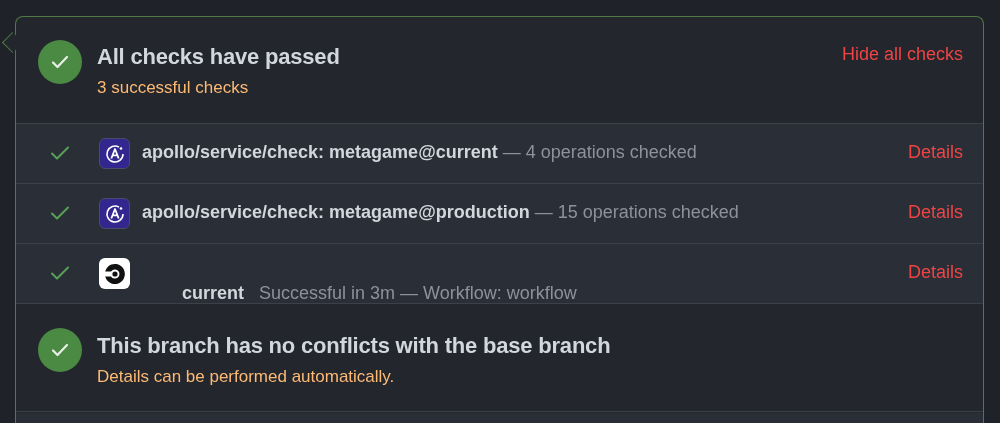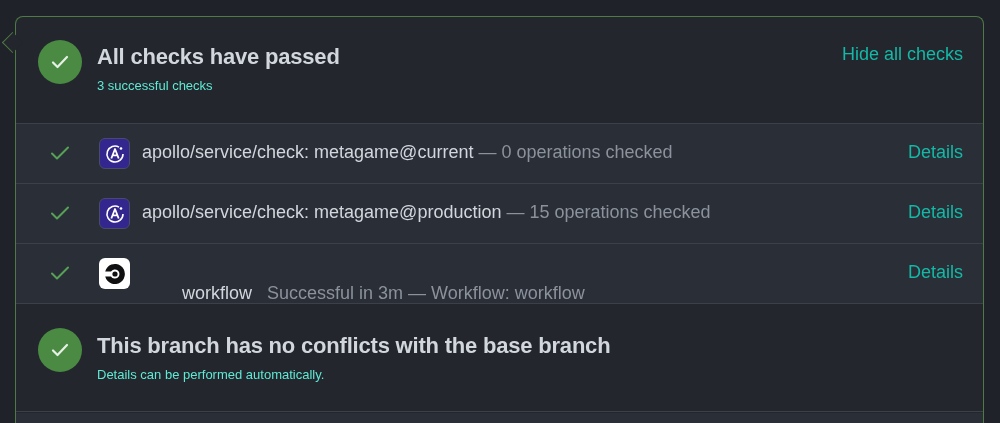--- a/index.html
+++ b/index.html
@@ -53,26 +53,26 @@
     .title {
       position: absolute;
       color: #d2d6dd;
       font-size: 22px;
       font-weight: bold;
       letter-spacing: -0.2px;
       white-space: nowrap;
     }
     .subtitle {
       position: absolute;
-      color: #5eead4;
-      font-size: 13px;
+      color: #fdba74;
+      font-size: 17px;
       white-space: nowrap;
     }
     .link {
-      color: #14b8a6;
+      color: #ef4444;
       font-size: 18px;
       text-decoration: none;
       cursor: pointer;
       white-space: nowrap;
     }
     .checks-list {
       position: absolute;
       left: 0;
       right: 0;
       top: 106px;
@@ -113,21 +113,21 @@
     }
     .check-text {
       position: absolute;
       left: 126px;
       top: 18px;
       font-size: 18px;
       white-space: nowrap;
     }
     .check-name {
       color: #d2d6dd;
-      font-weight: normal;
+      font-weight: bold;
     }
     .check-desc {
       color: #8b929c;
     }
     .check-row .details {
       position: absolute;
       right: 20px;
       top: 18px;
       margin-left: 12px;
     }
@@ -173,21 +173,21 @@
           <path d="M2 8.5 L7 13.5 L18 2.5" stroke="#57a156" stroke-width="2" fill="none" stroke-linecap="round" stroke-linejoin="round"></path>
         </svg>
       <div class="app-icon apollo">
         <svg width="24" height="24" viewBox="0 0 24 24">
           <path d="M20 12 A8 8 0 1 1 16 5.1" stroke="#fff" stroke-width="1.6" fill="none"></path>
           <circle cx="18" cy="6.5" r="1.3" fill="#fff"></circle>
           <path d="M8.3 16.5 L12 7 L15.7 16.5 M9.6 13.4 H14.4" stroke="#fff" stroke-width="1.8" fill="none" stroke-linejoin="round"></path>
         </svg>
       </div>
       <div class="check-text">
-        <span class="check-name">apollo/service/check: metagame@current</span><span class="check-desc"> — 0 operations checked</span>
+        <span class="check-name">apollo/service/check: metagame@current</span><span class="check-desc"> — 4 operations checked</span>
       </div>
       <a class="link details">Details</a>
     </div>
 
     <div class="check-row">
       <svg class="tick" viewBox="0 0 20 16">
           <path d="M2 8.5 L7 13.5 L18 2.5" stroke="#57a156" stroke-width="2" fill="none" stroke-linecap="round" stroke-linejoin="round"></path>
         </svg>
       <div class="app-icon apollo">
         <svg width="24" height="24" viewBox="0 0 24 24">
@@ -206,21 +206,21 @@
       <svg class="tick" viewBox="0 0 20 16">
           <path d="M2 8.5 L7 13.5 L18 2.5" stroke="#57a156" stroke-width="2" fill="none" stroke-linecap="round" stroke-linejoin="round"></path>
         </svg>
       <div class="app-icon circle">
         <svg width="26" height="26" viewBox="0 0 26 26">
           <path d="M3.2 10.5 A10 10 0 1 1 3.2 15.5 L9 15.5 A4.6 4.6 0 1 0 9 10.5 Z" fill="#111"></path>
           <circle cx="13" cy="13" r="2.6" fill="#111"></circle>
         </svg>
       </div>
       <div class="check-text" style="white-space:pre;">
-        <span class="check-name">workflow</span><span class="check-desc">   Successful in 3m — Workflow: workflow</span>
+        <span class="check-name">current</span><span class="check-desc">   Successful in 3m — Workflow: workflow</span>
       </div>
       <a class="link details">Details</a>
     </div>
   </div>
 
   <div class="merge-section">
     <div class="status-icon" style="left:22px;top:22px;">
       <svg width="18" height="14" viewBox="0 0 18 14">
           <path d="M2 7.5 L6.5 12 L16 2" stroke="#e6f0e4" stroke-width="2.2" fill="none" stroke-linecap="round" stroke-linejoin="round"></path>
         </svg>

